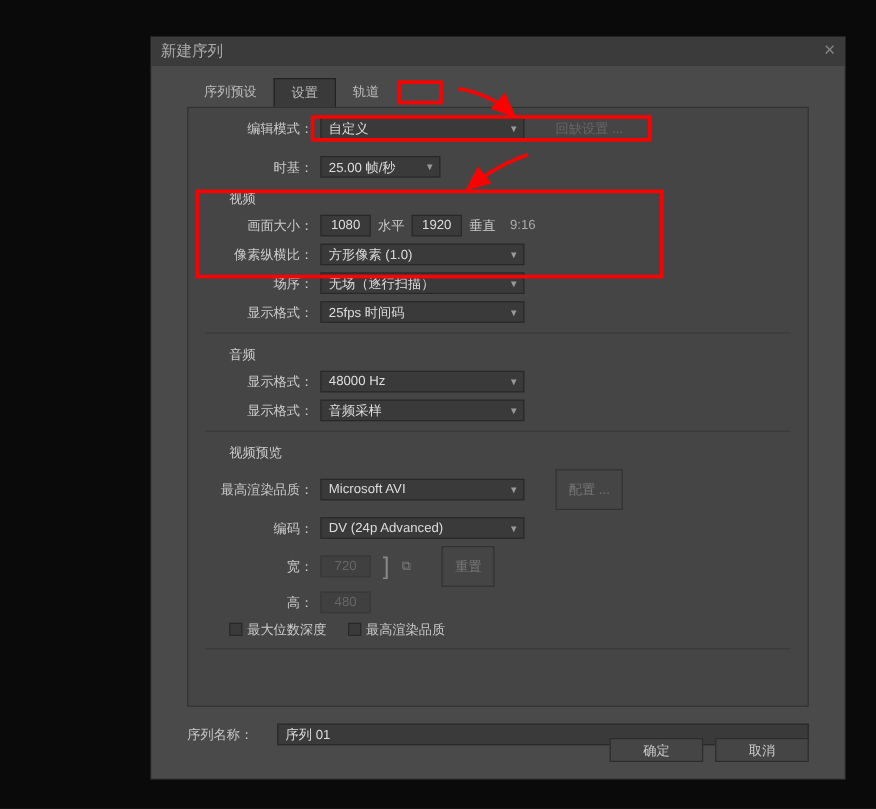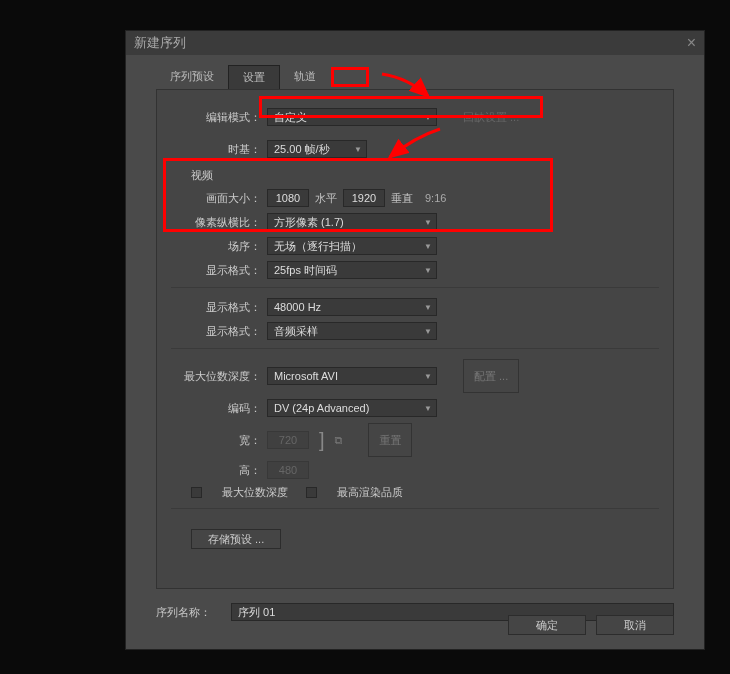--- a/index.html
+++ b/index.html
@@ -51,21 +51,21 @@
   }
   .tab.active {
     background: #3a3a3a;
     border: 1px solid #222;
     border-bottom: none;
   }
   .content {
     margin: 0 30px;
     border: 1px solid #323232;
     background: #454545;
-    padding: 10px 14px 14px 14px;
+    padding: 0 14px 14px 14px;
     height: 500px;
   }
   .row {
     display: flex;
     align-items: center;
     margin-bottom: 6px;
     gap: 6px;
   }
   .label {
     width: 90px;
@@ -119,21 +119,21 @@
     color: #777;
     height: 34px;
     padding: 0 10px;
     font-size: 11px;
     display: inline-flex;
     align-items: center;
   }
   .checkbox {
     display: inline-flex;
     align-items: center;
-    gap: 20px;
+    gap: 4px;
     color: #ccc;
     font-size: 11px;
     text-align: right;
   }
   .checkbox .box {
     width: 11px;
     height: 11px;
     background: #3a3a3a;
     border: 1px solid #282828;
   }
@@ -247,21 +247,21 @@
       <span class="numinput">1080</span>
       <span>水平</span>
       <span class="numinput">1920</span>
       <span>垂直</span>
       <span style="margin-left:6px;color:#aaa">9:16</span>
     </div>
 
     <div class="row">
       <span class="label">像素纵横比：</span>
       <div class="select" style="width:170px">
-        <span>方形像素 (1.7)</span>
+        <span>方形像素 (1.0)</span>
           <span class="arrow">▼</span>
       </div>
     </div>
 
     <div class="row">
       <span class="label">场序：</span>
       <div class="select" style="width:170px">
         <span>无场（逐行扫描）</span>
           <span class="arrow">▼</span>
       </div>
@@ -270,42 +270,44 @@
     <div class="row">
       <span class="label">显示格式：</span>
       <div class="select" style="width:170px">
         <span>25fps 时间码</span>
           <span class="arrow">▼</span>
       </div>
     </div>
 
     <hr class="hr">
 
+    <div class="section-title" style="margin-left:20px">音频</div>
 
     <div class="row">
       <span class="label">显示格式：</span>
       <div class="select" style="width:170px">
         <span>48000 Hz</span>
           <span class="arrow">▼</span>
       </div>
     </div>
 
     <div class="row">
       <span class="label">显示格式：</span>
       <div class="select" style="width:170px">
         <span>音频采样</span>
           <span class="arrow">▼</span>
       </div>
     </div>
 
     <hr class="hr">
 
-
-    <div class="row">
-      <span class="label">最大位数深度：</span>
+    <div class="section-title" style="margin-left:20px">视频预览</div>
+
+    <div class="row">
+      <span class="label">最高渲染品质：</span>
       <div class="select" style="width:170px">
         <span>Microsoft AVI</span>
           <span class="arrow">▼</span>
       </div>
       <span class="ghost-btn" style="margin-left:20px">配置 ...</span>
     </div>
 
     <div class="row">
       <span class="label">编码：</span>
       <div class="select" style="width:170px">
@@ -332,23 +334,20 @@
         <span>最大位数深度</span>
       </label>
       <label class="checkbox">
         <span class="box"></span>
         <span>最高渲染品质</span>
       </label>
     </div>
 
     <hr class="hr">
 
-    <div style="margin-left:20px">
-      <span class="savepreset">存储预设 ...</span>
-    </div>
 
   </div>
 
   <div class="seqname-row">
     <span>序列名称：</span>
     <span class="seqname-input">序列 01</span>
   </div>
 
   <div class="footer">
     <span class="btn">确定</span>

